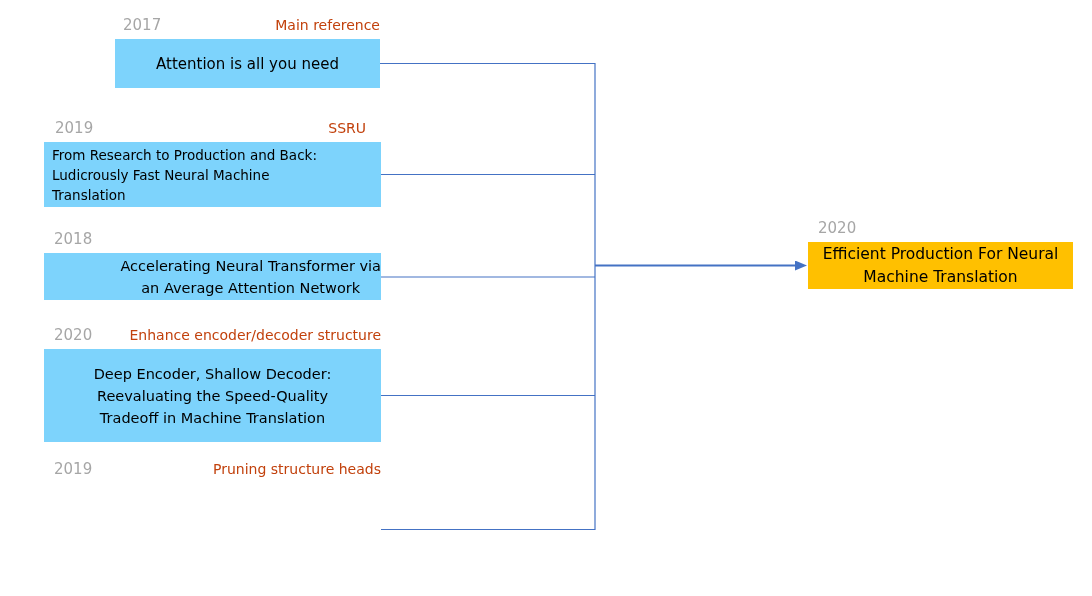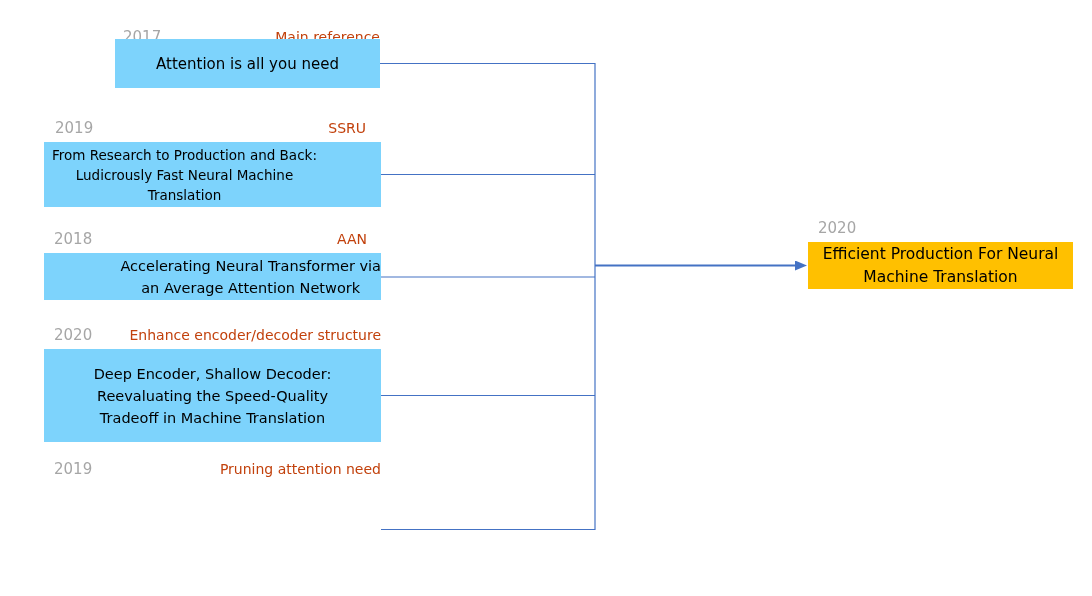--- a/index.html
+++ b/index.html
@@ -31,29 +31,29 @@
     background: #7dd3fc;
     display: flex;
     align-items: center;
     justify-content: center;
     text-align: center;
     box-sizing: border-box;
   }
   .title { white-space: pre-line; }
 
   
-  #p0-hdr { left: 115px; top: 26px;  width: 265px; padding-left: 8px; }
+  #p0-hdr { left: 115px; top: 14px;  width: 265px; padding-left: 8px; }
   #p0-box { left: 115px; top: 39px;  width: 265px; height: 49px; font-size: 15px; }
   
   #p1-hdr { left: 44px;  top: 117px; width: 337px; padding-left: 11px; padding-right: 15px; }
   #p1-box { left: 44px;  top: 142px; width: 337px; height: 65px; font-size: 13.5px;
             line-height: 20px; justify-content: flex-start; align-items: flex-start;
-            text-align: center; padding: 3px 8px 4px 8px; }
+            text-align: left; padding: 3px 8px 4px 8px; }
   
-  #p2-hdr { left: 44px;  top: 228px; width: 337px; padding-left: 10px; padding-right: 14px; }
+  #p2-hdr { left: 44px;  top: 228px; width: 337px; padding-left: 10px; padding-right: 14px; flex-direction: column; }
   #p2-box { left: 44px;  top: 253px; width: 337px; height: 47px; font-size: 14.5px; line-height: 22px; justify-content: flex-end; }
   
   #p3-hdr { left: 44px;  top: 324px; width: 337px; padding-left: 10px; }
   #p3-box { left: 44px;  top: 349px; width: 337px; height: 93px; font-size: 14.5px; line-height: 22px; }
   
   #p4-hdr { left: 44px;  top: 458px; width: 337px; padding-left: 10px; }
   #p4-box { left: 44px;  top: 483px; width: 337px; height: 95px; font-size: 14.5px; line-height: 22px; }
   
   #t-hdr  { left: 808px; top: 217px; width: 265px; padding-left: 10px; }
   #t-box  { left: 808px; top: 242px; width: 265px; height: 47px; font-size: 15.5px;
@@ -111,21 +111,21 @@
     <span class="tag">Enhance encoder/decoder structure</span>
   </div>
   <div class="box" id="p3-box">
     <span class="title">Deep Encoder, Shallow Decoder:
 Reevaluating the Speed-Quality
 Tradeoff in Machine Translation</span>
   </div>
 
   <div class="hdr" id="p4-hdr">
     <span class="year">2019</span>
-    <span class="tag">Pruning attention need</span>
+    <span class="tag">Pruning structure heads</span>
   </div>
 
   <div class="hdr" id="t-hdr">
     <span class="year">2020</span>
   </div>
   <div class="box" id="t-box">
     <span class="title">Efficient Production For Neural
 Machine Translation</span>
   </div>
 

